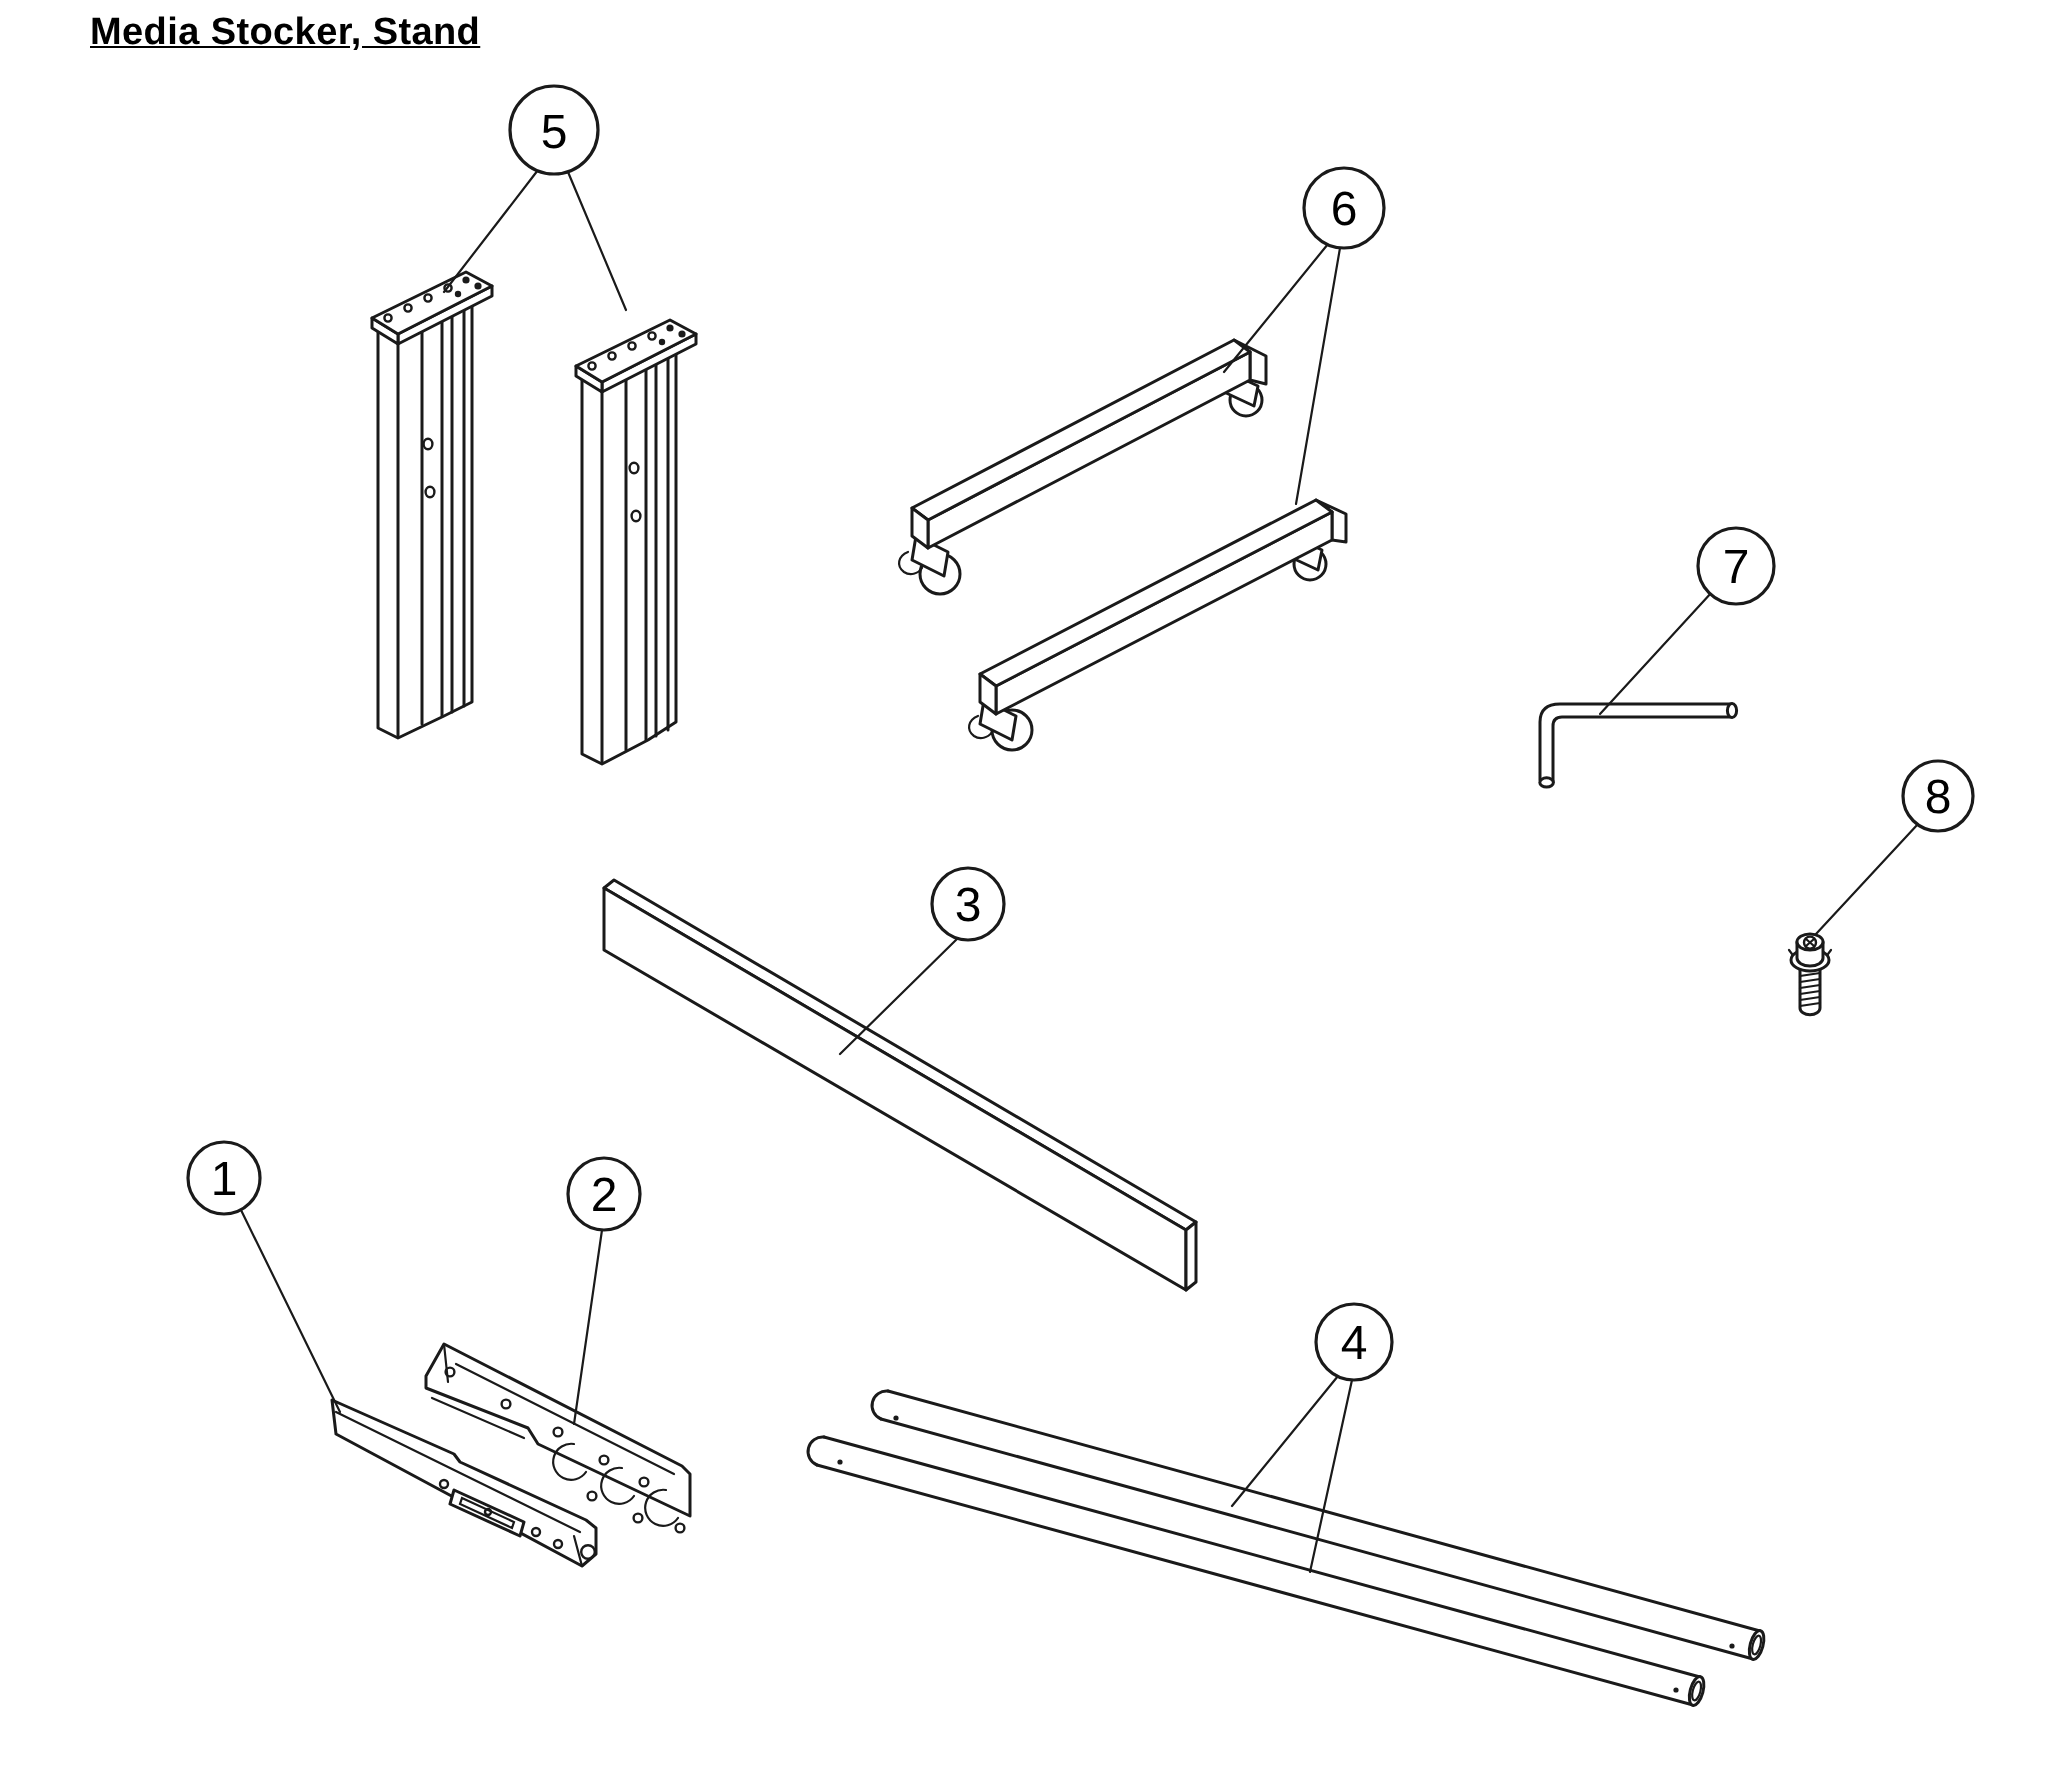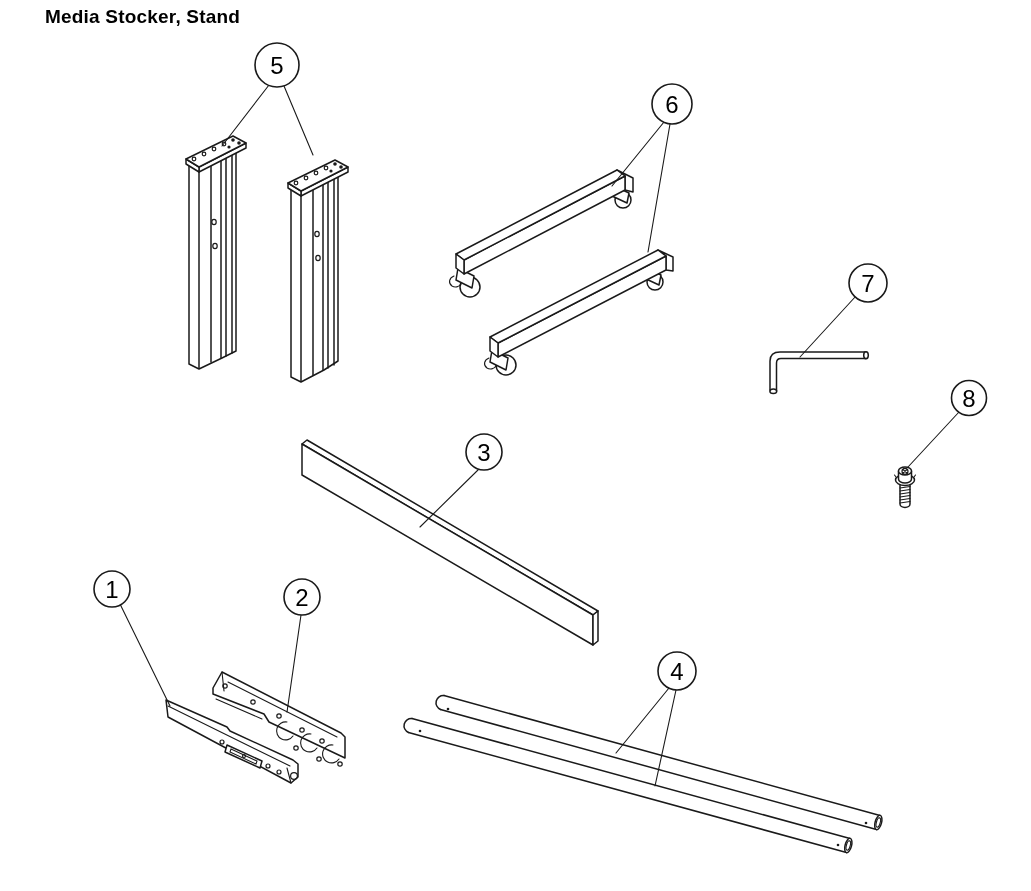--- a/index.html
+++ b/index.html
@@ -1,19 +1,19 @@
 <!DOCTYPE html>
 <html><head>
 <meta charset="utf-8">
 <style>
   html,body{margin:0;padding:0;background:#fff;}
   .canvas{position:relative;width:1031px;height:891px;background:#fff;overflow:hidden;
           font-family:"Liberation Sans",sans-serif;}
   .title{position:absolute;left:45px;top:6px;margin:0;font-size:19px;font-weight:bold;
-         color:#000;letter-spacing:.2px;font-family:"Liberation Sans",sans-serif;}
+         color:#000;letter-spacing:.2px;font-family:"Liberation Sans",sans-serif;text-decoration:underline;}
   svg{position:absolute;left:0;top:0;}
   svg *{vector-effect:none;}
   .ln{stroke:#1a1a1a;fill:none;stroke-width:1.5;stroke-linejoin:round;stroke-linecap:round;}
   .f{stroke:#1a1a1a;fill:#ffffff;stroke-width:1.5;stroke-linejoin:round;}
   .thin{stroke:#1a1a1a;fill:none;stroke-width:1.1;stroke-linecap:round;}
   .dot{fill:#1a1a1a;stroke:none;}
   .hole{stroke:#1a1a1a;fill:none;stroke-width:1.2;}
   .callout circle{fill:#fff;stroke:#1a1a1a;stroke-width:1.6;}
   .callout text{fill:#000;stroke:none;font-family:"Liberation Sans",sans-serif;
                 font-size:24px;text-anchor:middle;}

